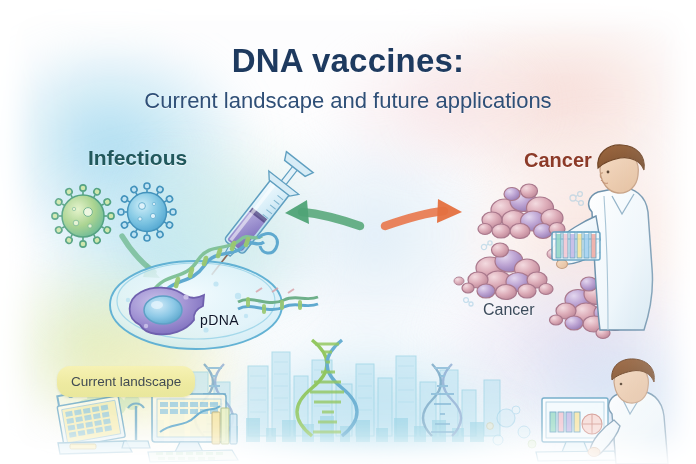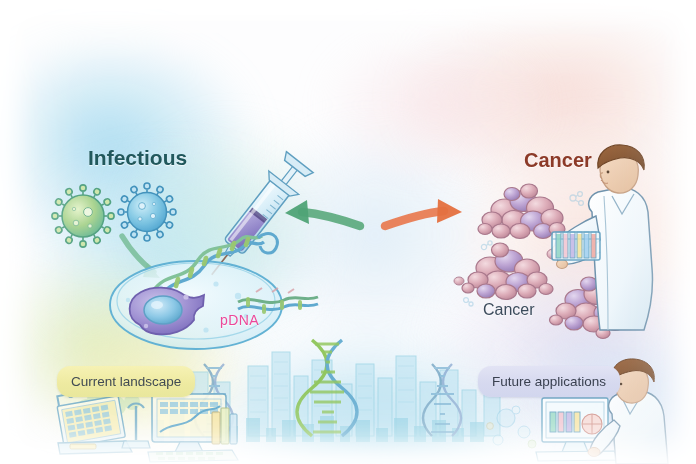--- a/index.html
+++ b/index.html
@@ -33,21 +33,21 @@
   }
 
   
   .lab{position:absolute;line-height:1;white-space:nowrap;text-align:right;}
   .lab-infectious{left:88px;top:147px;font-size:21px;font-weight:bold;color:#20585c;
     text-shadow:0 1px 1px rgba(255,255,255,.75);}
   .lab-cancer-top{left:524px;top:150px;font-size:20px;font-weight:bold;color:#8c3a28;
     text-shadow:0 1px 1px rgba(255,255,255,.75);}
   .lab-cancer-mid{left:483px;top:302px;font-size:16px;color:#3c4b5c;
     text-shadow:0 1px 1px rgba(255,255,255,.8);}
-  .lab-pdna{left:220px;top:313px;font-size:14px;color:#ec4899;letter-spacing:.4px;
+  .lab-pdna{left:200px;top:313px;font-size:14px;color:#0f172a;letter-spacing:.4px;
     text-shadow:0 1px 1px rgba(255,255,255,.85);}
 
   
   .badge{
     position:absolute;height:31px;border-radius:13px;display:flex;align-items:center;
     justify-content:center;font-size:13.5px;color:#414b53;white-space:nowrap;padding:0 14px;
   }
   .badge-left{left:57px;top:366px;background:linear-gradient(180deg,#f6f2b4 0%,#eeeaa1 55%,#e9e79c 100%);
     box-shadow:0 1px 2px rgba(120,120,60,.16);}
   .badge-right{left:478px;top:366px;background:linear-gradient(180deg,#e2e3f4 0%,#d6d9ef 55%,#d2d6ee 100%);
@@ -684,22 +684,25 @@
         <circle cx="498" cy="440" r="5" fill="#e4f4f8" stroke="#8ecae4" stroke-width="1"></circle>
         <circle cx="516" cy="410" r="4" fill="#e8f5fa" stroke="#8ecae4" stroke-width=".9"></circle>
         <circle cx="532" cy="444" r="4" fill="#d9eec8" stroke="#a8cc8e" stroke-width=".9"></circle>
         <circle cx="490" cy="426" r="3.4" fill="#f0e8c8" stroke="#c6bb84" stroke-width=".9"></circle>
       </g>
     </svg>
   </div>
 
   <div class="paper-edge"></div>
 
+  <div class="title-wrap">
+    <div class="title">DNA vaccines:</div>
+    <div class="subtitle">Current landscape and future applications</div>
+  </div>
 
   <div class="lab lab-infectious">Infectious</div>
   <div class="lab lab-cancer-top">Cancer</div>
   <div class="lab lab-cancer-mid">Cancer</div>
   <div class="lab lab-pdna">pDNA</div>
 
   <div class="badge badge-left">Current landscape</div>
-  <div class="badge badge-right">Future applications</div>
 
 </div>
 
 </body></html>

